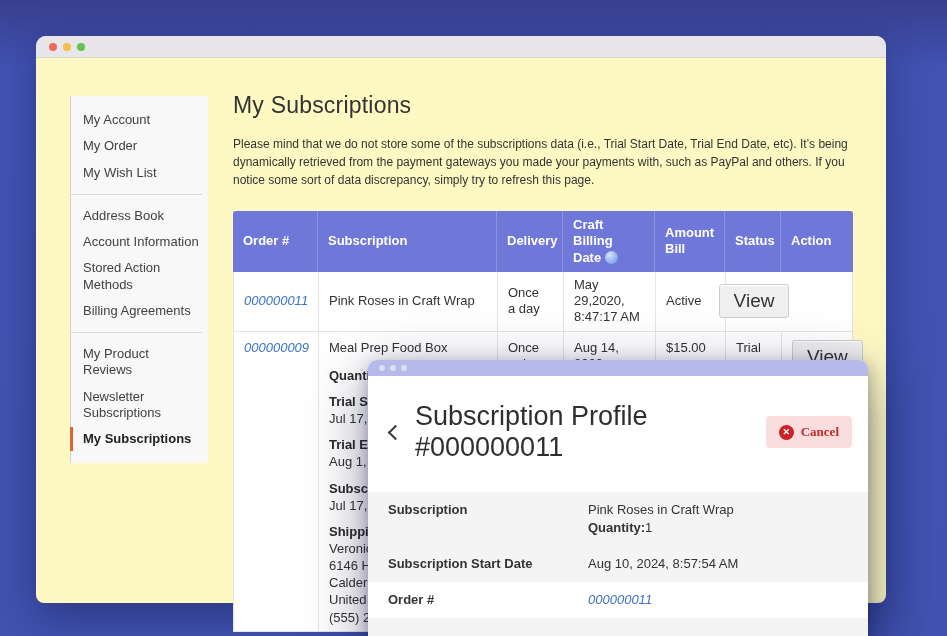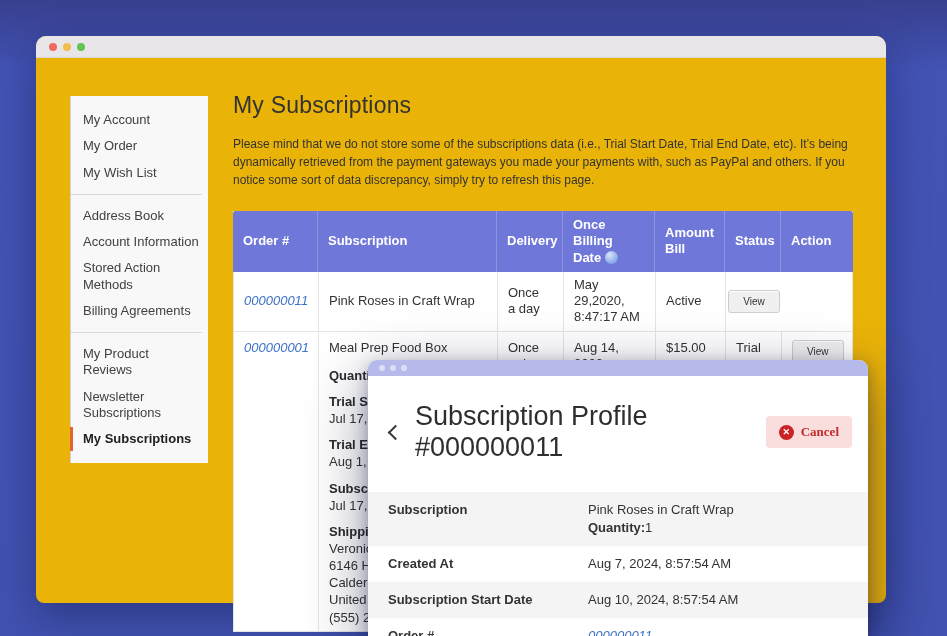--- a/index.html
+++ b/index.html
@@ -7,21 +7,21 @@
   body {
     position: relative;
     overflow: hidden;
     background: linear-gradient(180deg, #383f8e 0px, #4253b4 70px, #4152b0 100%);
     font-family: "Liberation Sans", sans-serif;
   }
 
   
   .window {
     position: absolute; left: 36px; top: 36px; width: 850px; height: 567px;
-    background: #eab308; border-radius: 10px 10px 8px 8px;
+    background: #fef9c3; border-radius: 10px 10px 8px 8px;
     box-shadow: 0 14px 40px rgba(10,15,60,.38);
   }
   .titlebar {
     height: 22px; background: #e8e6e9; border-radius: 10px 10px 0 0;
     border-bottom: 1px solid #d8d6d9;
     display: flex; align-items: center; gap: 6px; padding-left: 13px;
   }
   .dot { width: 8px; height: 8px; border-radius: 50%; }
   .dot.red { background: #ee6a5f; }
   .dot.yellow { background: #f5bd4f; }
@@ -73,21 +73,21 @@
     font-size: 13px; color: #333; padding: 5px 10px; line-height: 1.25;
     border-right: 1px solid #e4e4e4; display: flex; align-items: center;
   }
   .td:last-child { border-right: none; }
   .td.center { justify-content: center; }
   .tr.expanded .td { align-items: flex-start; display: block; padding-top: 8px; }
   .prewrap { white-space: pre-line; }
   a.link { color: #3d72c8; text-decoration: none; cursor: pointer; font-style: italic; }
   .view-btn {
     background: #f0f0f0; border: 1px solid #cdcdcd; border-radius: 3px;
-    padding: 5px 14px; font-size: 10px; color: #333; font-family: inherit;
+    padding: 5px 14px; font-size: 19px; color: #333; font-family: inherit;
     cursor: pointer; box-shadow: inset 0 1px 0 #fff;
   }
 
   .details { margin-top: 11px; }
   .dl { font-size: 13px; line-height: 1.32; color: #333; }
   .dl.group { font-weight: bold; margin-top: 9px; color: #2b2b2b; }
   .dl .b { font-weight: bold; margin-right: 4px; color: #2b2b2b; }
 
   
   .modal {
@@ -159,21 +159,21 @@
         <div class="th">
             <span>Order #</span>
           </div>
         <div class="th">
             <span>Subscription</span>
           </div>
         <div class="th">
             <span>Delivery</span>
           </div>
         <div class="th">
-            <span><span>Once Billing Date</span><span class="info-icon"></span></span>
+            <span><span>Craft Billing Date</span><span class="info-icon"></span></span>
           </div>
         <div class="th">
             <span>Amount Bill</span>
           </div>
         <div class="th">
             <span>Status</span>
           </div>
         <div class="th">
             <span>Action</span>
           </div>
@@ -190,21 +190,21 @@
 a day</div>
         <div class="td prewrap">May 29,2020,
 8:47:17 AM</div>
         <div class="td">Active</div>
         <div class="td center">
             <button class="view-btn">View</button>
           </div>
       </div>
 
       <div class="tr expanded">
-        <div class="td"><a class="link">000000001</a></div>
+        <div class="td"><a class="link">000000009</a></div>
         <div class="td">
           <span>Meal Prep Food Box</span>
           <div class="details">
             <div class="dl"><span class="b">Quantity:</span><span>1</span></div>
             <div class="dl group">Trial Start</div>
             <div class="dl">Jul 17, 20</div>
             <div class="dl group">Trial End D</div>
             <div class="dl">Aug 1, 20</div>
             <div class="dl group">Subscripti</div>
             <div class="dl">Jul 17, 20</div>
@@ -243,24 +243,20 @@
     </button>
   </div>
   <div class="m-rows">
     <div class="m-row gray">
       <div class="m-label">Subscription</div>
       <div class="m-value">
         <div>Pink Roses in Craft Wrap</div>
         <div><span class="b">Quantity:</span><span>1</span></div>
       </div>
     </div>
-    <div class="m-row">
-      <div class="m-label">Created At</div>
-      <div class="m-value">Aug 7, 2024, 8:57:54 AM</div>
-    </div>
     <div class="m-row gray">
       <div class="m-label">Subscription Start Date</div>
       <div class="m-value">Aug 10, 2024, 8:57:54 AM</div>
     </div>
     <div class="m-row">
       <div class="m-label">Order #</div>
       <div class="m-value"><a class="link">000000011</a></div>
     </div>
     <div class="m-row gray">
       <div class="m-label"></div>

